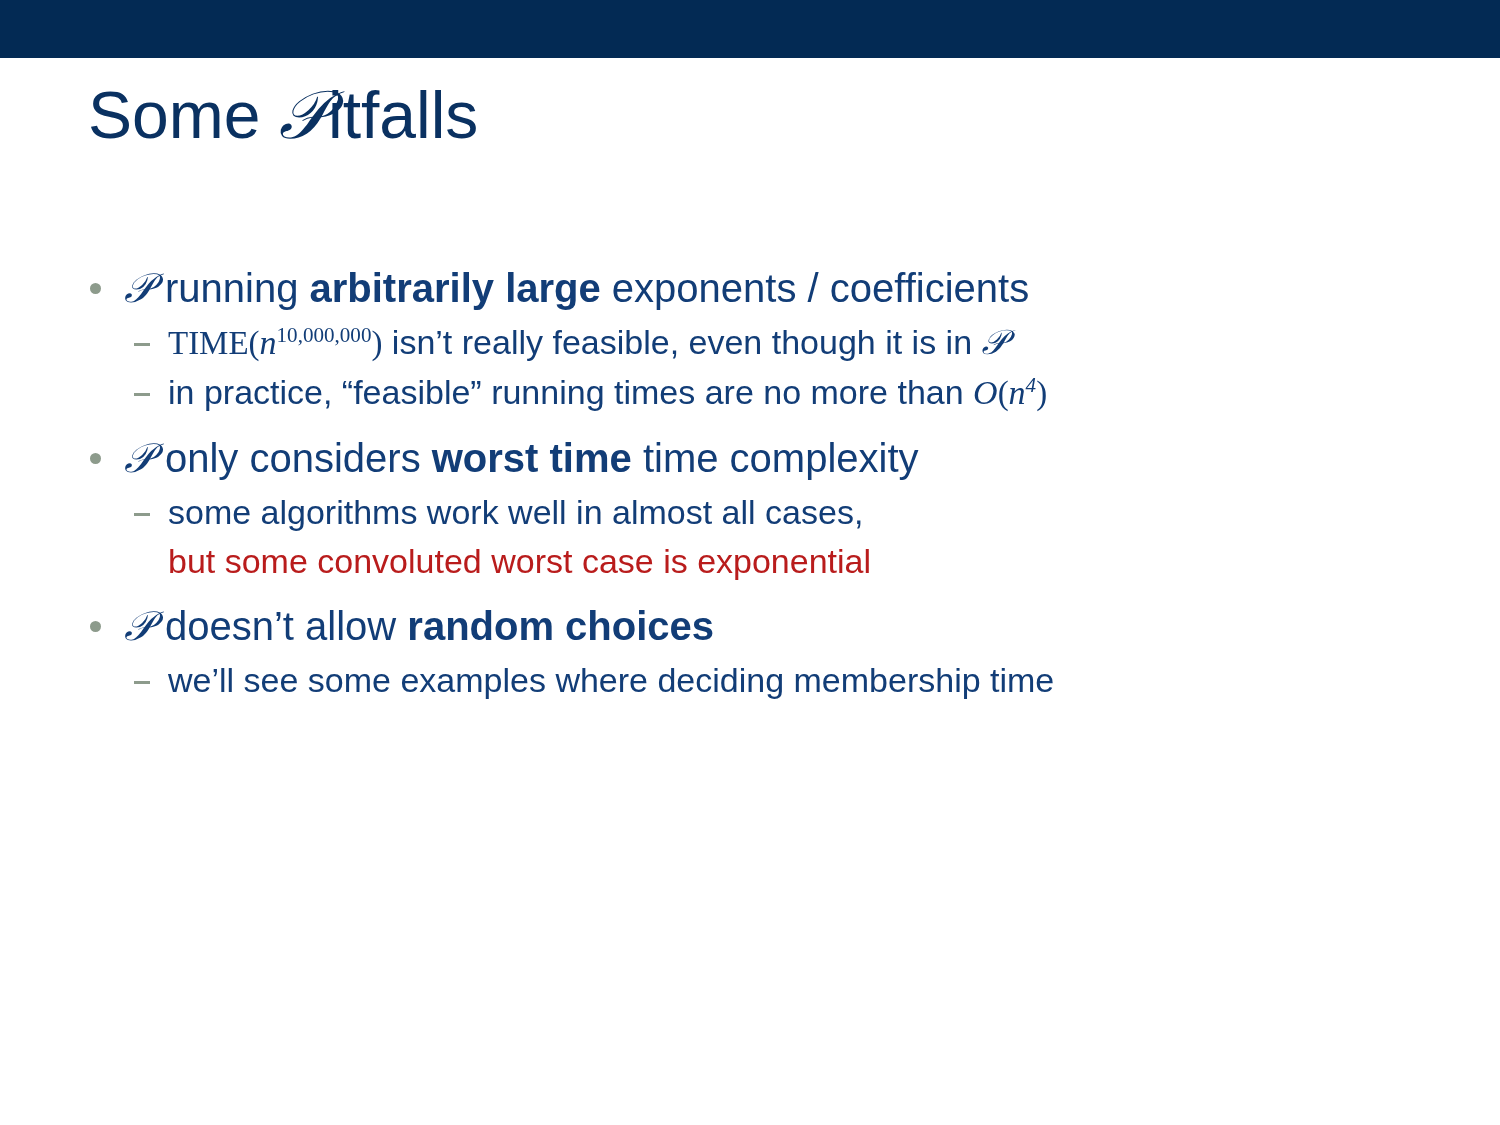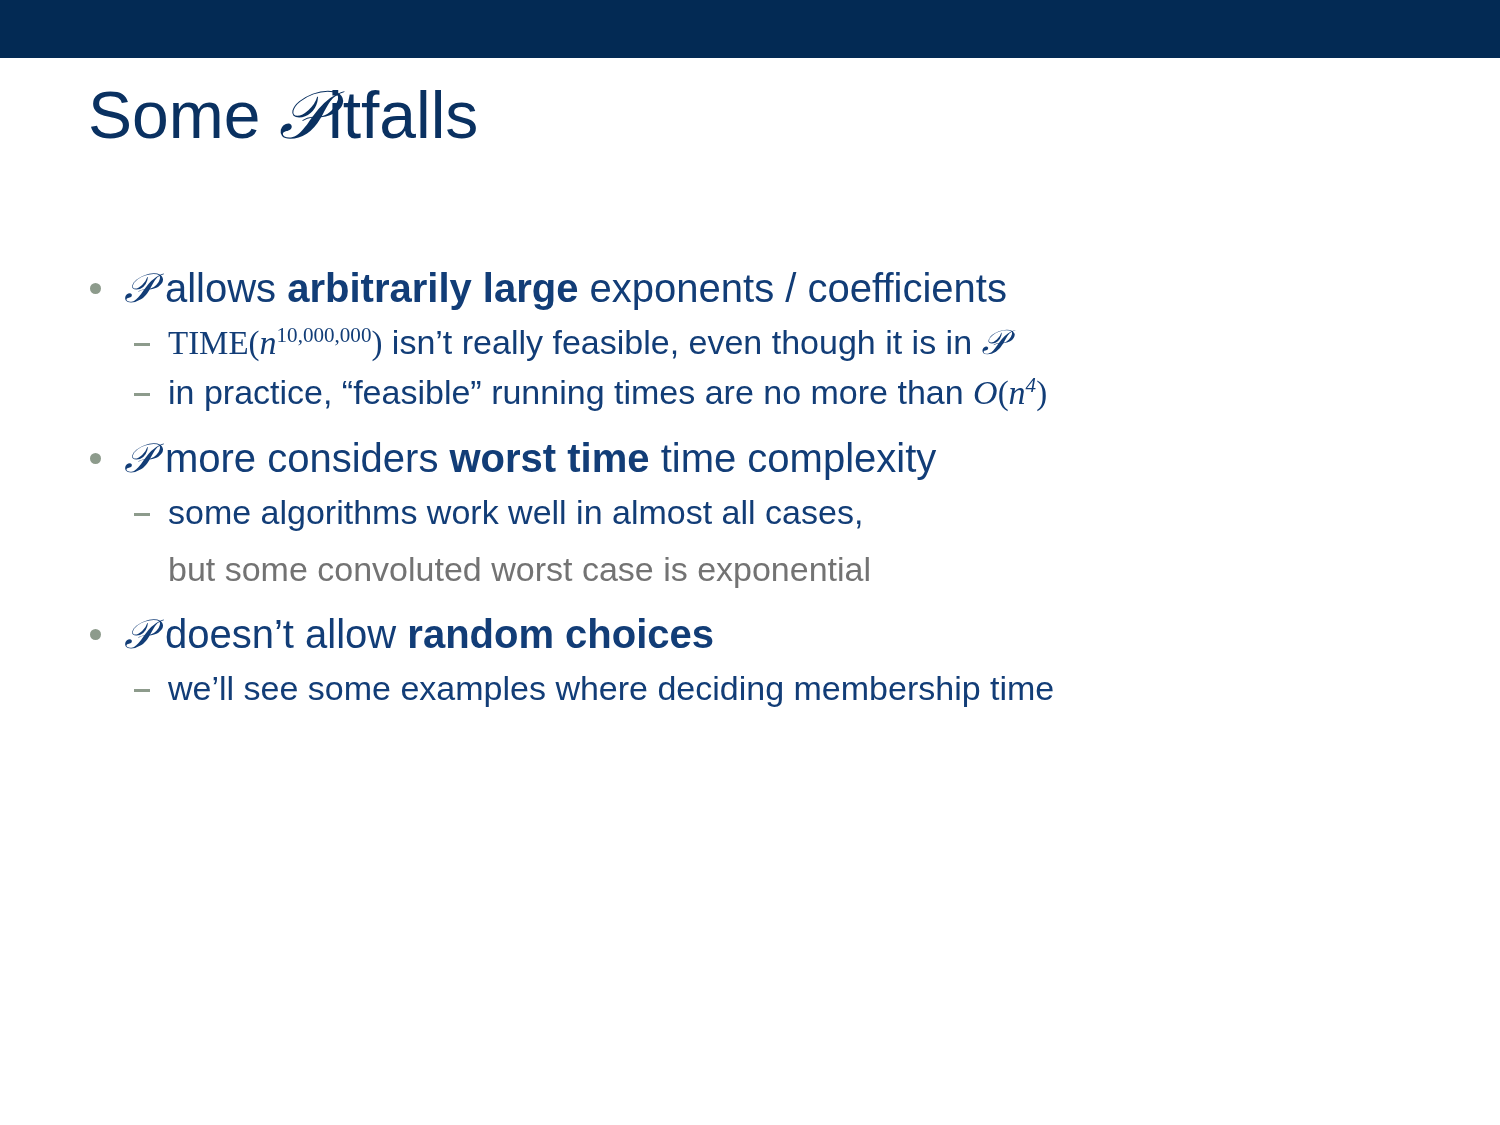--- a/index.html
+++ b/index.html
@@ -79,22 +79,21 @@
     left: 52px;
     top: 25px;
     width: 16px;
     height: 3px;
     background: #8d9b8c;
   }
   .l2-line2 {
     padding-left: 86px;
     font-size: 34px;
     line-height: 1.44;
-    color: #737373;
-    margin-top: 8px;
+    color: #b91c1c;
   }
   b {
     font-weight: bold;
   }
   
   .scriptp {
     font-family: "DejaVu Serif", serif;
     font-style: italic;
     font-size: 1.02em;
     letter-spacing: 0.01em;
@@ -132,37 +131,37 @@
   <div class="header-bar"></div>
 
   <div class="slide-title">
     <span>Some </span><span class="scriptp">𝒫</span><span>itfalls</span>
   </div>
 
   <div class="content">
 
     <div class="l1">
       <span class="dot"></span>
-      <span class="scriptp">𝒫</span><span> allows </span><b>arbitrarily large</b><span> exponents / coefficients</span>
+      <span class="scriptp">𝒫</span><span> running </span><b>arbitrarily large</b><span> exponents / coefficients</span>
     </div>
 
     <div class="l2-group">
       <div class="l2">
         <span class="dash"></span>
         <span class="nowrap"><span class="mathrm">TIME</span><span class="mathrm">(</span><span class="mathit">n</span><span class="sup">10,000,000</span><span class="mathrm">)</span></span><span> isn’t really feasible, even though it is in </span><span class="scriptp">𝒫</span>
       </div>
       <div class="l2">
         <span class="dash"></span>
         <span>in practice, “feasible” running times are no more than </span><span class="nowrap"><span class="mathit">O</span><span class="mathrm">(</span><span class="mathit">n</span><span class="sup-it">4</span><span class="mathrm">)</span></span>
       </div>
     </div>
 
     <div class="l1">
       <span class="dot"></span>
-      <span class="scriptp">𝒫</span><span> more considers </span><b>worst time</b><span> time complexity</span>
+      <span class="scriptp">𝒫</span><span> only considers </span><b>worst time</b><span> time complexity</span>
     </div>
 
     <div class="l2-group">
       <div class="l2">
         <span class="dash"></span>
         <span>some algorithms work well in almost all cases,</span>
       </div>
       <div class="l2-line2">but some convoluted worst case is exponential</div>
     </div>
 

